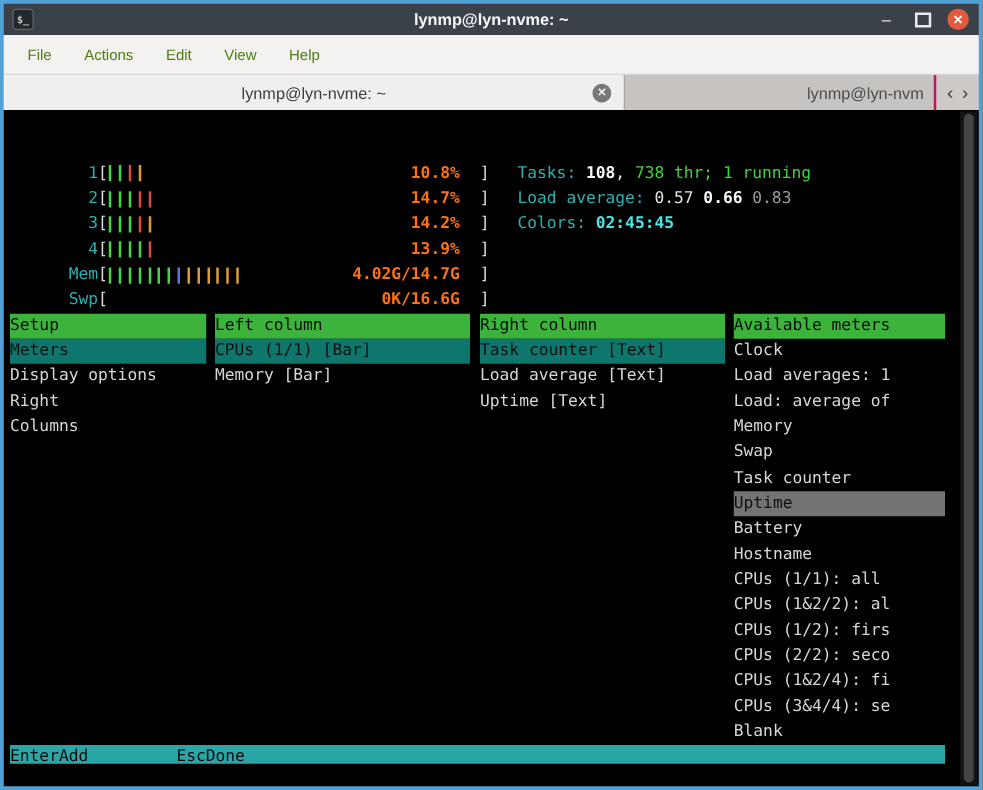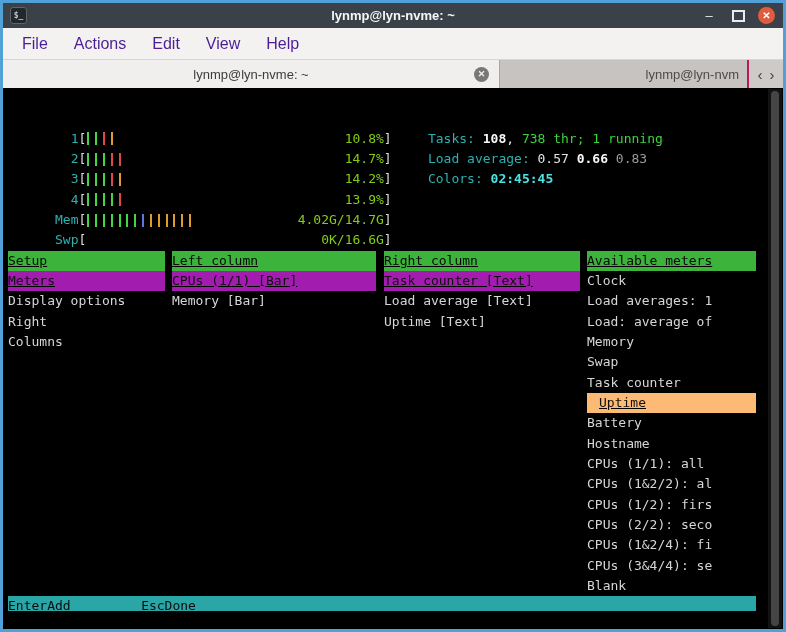--- a/index.html
+++ b/index.html
@@ -9,21 +9,21 @@
   .titlebar{height:25px;background:#3a4149;position:relative;display:flex;align-items:center;flex:none;}
   .tb-icon{position:absolute;left:7px;width:17px;height:17px;background:#23282d;border:1px solid #5c646c;
            border-radius:3px;color:#bcc7cf;font:bold 8px/15px "DejaVu Sans Mono",monospace;text-align:center;box-sizing:border-box;}
   .tb-title{margin:0 auto;color:#f4f6f7;font-weight:bold;font-size:13px;}
   .tb-btns{position:absolute;right:8px;display:flex;align-items:center;gap:11px;}
   .tb-btn{width:18px;height:18px;display:flex;align-items:center;justify-content:center;color:#e8ecee;font-size:13px;cursor:default;}
   .maxbox{width:9px;height:8px;border:2px solid #e8ecee;display:block;}
   .tb-btn.close{background:#e25b3e;border-radius:50%;width:17px;height:17px;color:#fff;font-size:10px;font-weight:bold;}
   
   .menubar{height:31px;background:#f3f2f0;border-bottom:1px solid #d9d6d2;display:flex;align-items:center;padding-left:6px;flex:none;}
-  .menu-item{padding:5px 13px;font-size:16px;color:#4c1d95;}
+  .menu-item{padding:5px 13px;font-size:12px;color:#4d7c0f;}
   
   .tabbar{height:28px;background:#cdcac7;display:flex;flex:none;}
   .tab{box-sizing:border-box;}
   .tab.active{width:497px;background:#f0efed;border-right:1px solid #a8a5a2;position:relative;
               display:flex;align-items:center;justify-content:center;}
   .tab-title{font-size:13px;color:#3c3c3c;white-space:nowrap;}
   .tab-close{position:absolute;right:10px;width:15px;height:15px;border-radius:50%;background:#787878;color:#f2f2f2;
              font-size:9px;font-weight:bold;display:flex;align-items:center;justify-content:center;}
   .tab.inactive{flex:1;background:#c6c3c0;border-right:2px solid #be185d;display:flex;align-items:center;
                 justify-content:flex-end;padding-right:8px;overflow:hidden;}
@@ -33,29 +33,29 @@
   .terminal{flex:1;background:#000;position:relative;font-family:"DejaVu Sans Mono",monospace;font-size:13px;overflow:hidden;}
   .trow{position:absolute;left:5px;height:20.33px;line-height:20.33px;white-space:pre;color:#d6d6d6;
         top:calc(20.4px + var(--r)*20.33px);}
   .cap{display:inline-block;width:23.5px;text-align:right;color:#2cb1b1;}
   .br{color:#dedede;}
   .inner{display:inline-block;width:297.5px;height:20.33px;position:relative;vertical-align:top;}
   .bars{position:absolute;left:1px;top:3.5px;display:flex;}
   .bar{width:2px;height:13px;margin-right:5.83px;flex:none;}
   .bar.green{background:#44d544;} .bar.red{background:#e04848;}
   .bar.orange{background:#de9b30;} .bar.blue{background:#5f74e0;}
-  .inner .val{position:absolute;right:0;color:#84cc16;}
-  .stat{left:378px;}
+  .inner .val{position:absolute;right:16px;color:#f97316;font-weight:bold;}
+  .stat{left:364px;}
   .cyan{color:#2cb1b1;} .grn{color:#3ed43e;} .bw{color:#f7f7f7;font-weight:bold;}
   .dim{color:#9c9c9c;} .w{color:#e2e2e2;} .upt{color:#4ae2e2;font-weight:bold;}
-  .panel{position:absolute;top:162.7px;text-decoration:underline;}
+  .panel{position:absolute;top:162.7px;}
   .phead{background:#3cb43c;color:#0a0a0a;height:20.33px;line-height:20.33px;white-space:pre;overflow:hidden;}
   .pitem{height:20.33px;line-height:20.33px;color:#d6d6d6;white-space:pre;overflow:hidden;cursor:default;}
-  .pitem.selg{background:#a21caf;color:#101010;}
-  .pitem.selc{background:#fdba74;color:#101010;padding-left:12px;}
+  .pitem.selg{background:#0f766e;color:#101010;}
+  .pitem.selc{background:#737373;color:#101010;}
   .fnbar{position:absolute;left:5px;top:508.3px;width:748px;height:15px;line-height:20.33px;background:#2aa6a6;
          color:#0c0c0c;display:flex;white-space:pre;}
   .fgap{display:inline-block;width:70.5px;}
   .sbar{position:absolute;right:1px;top:1px;bottom:1px;width:14px;background:#121212;}
   .sthumb{position:absolute;left:3px;right:3px;top:2px;bottom:2px;background:#454545;border-radius:4px;}
 </style>
 </head>
 <body>
 
 <div class="window">

